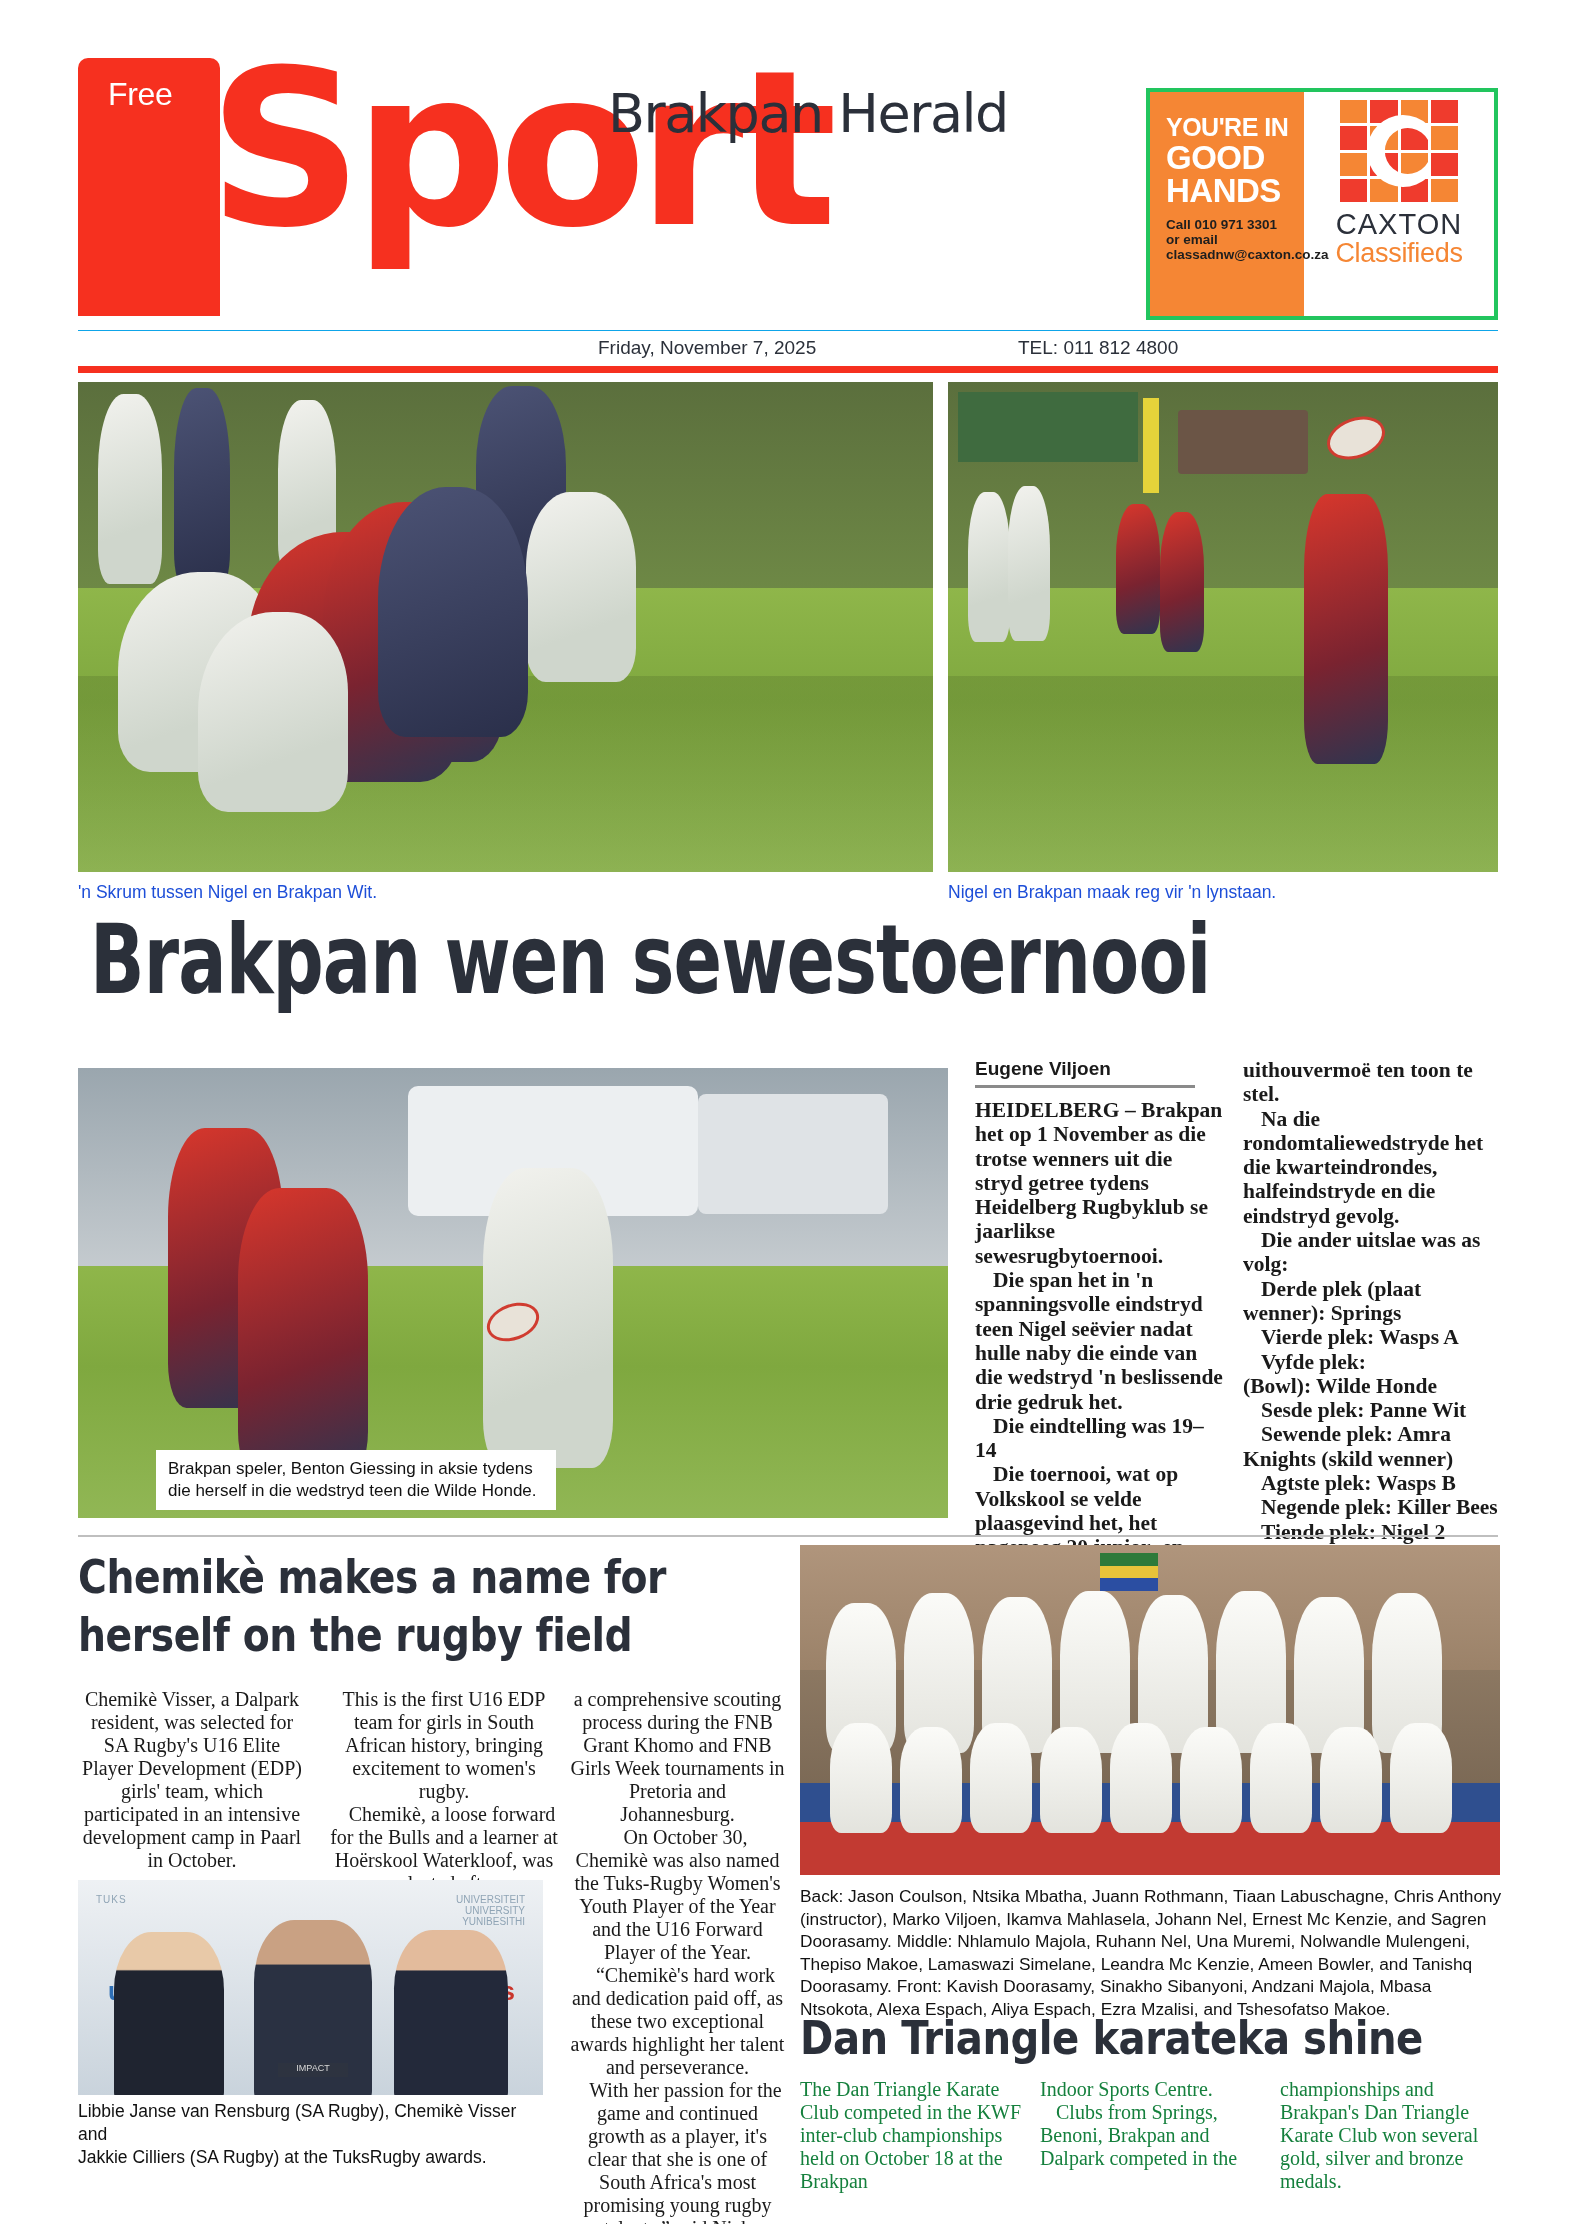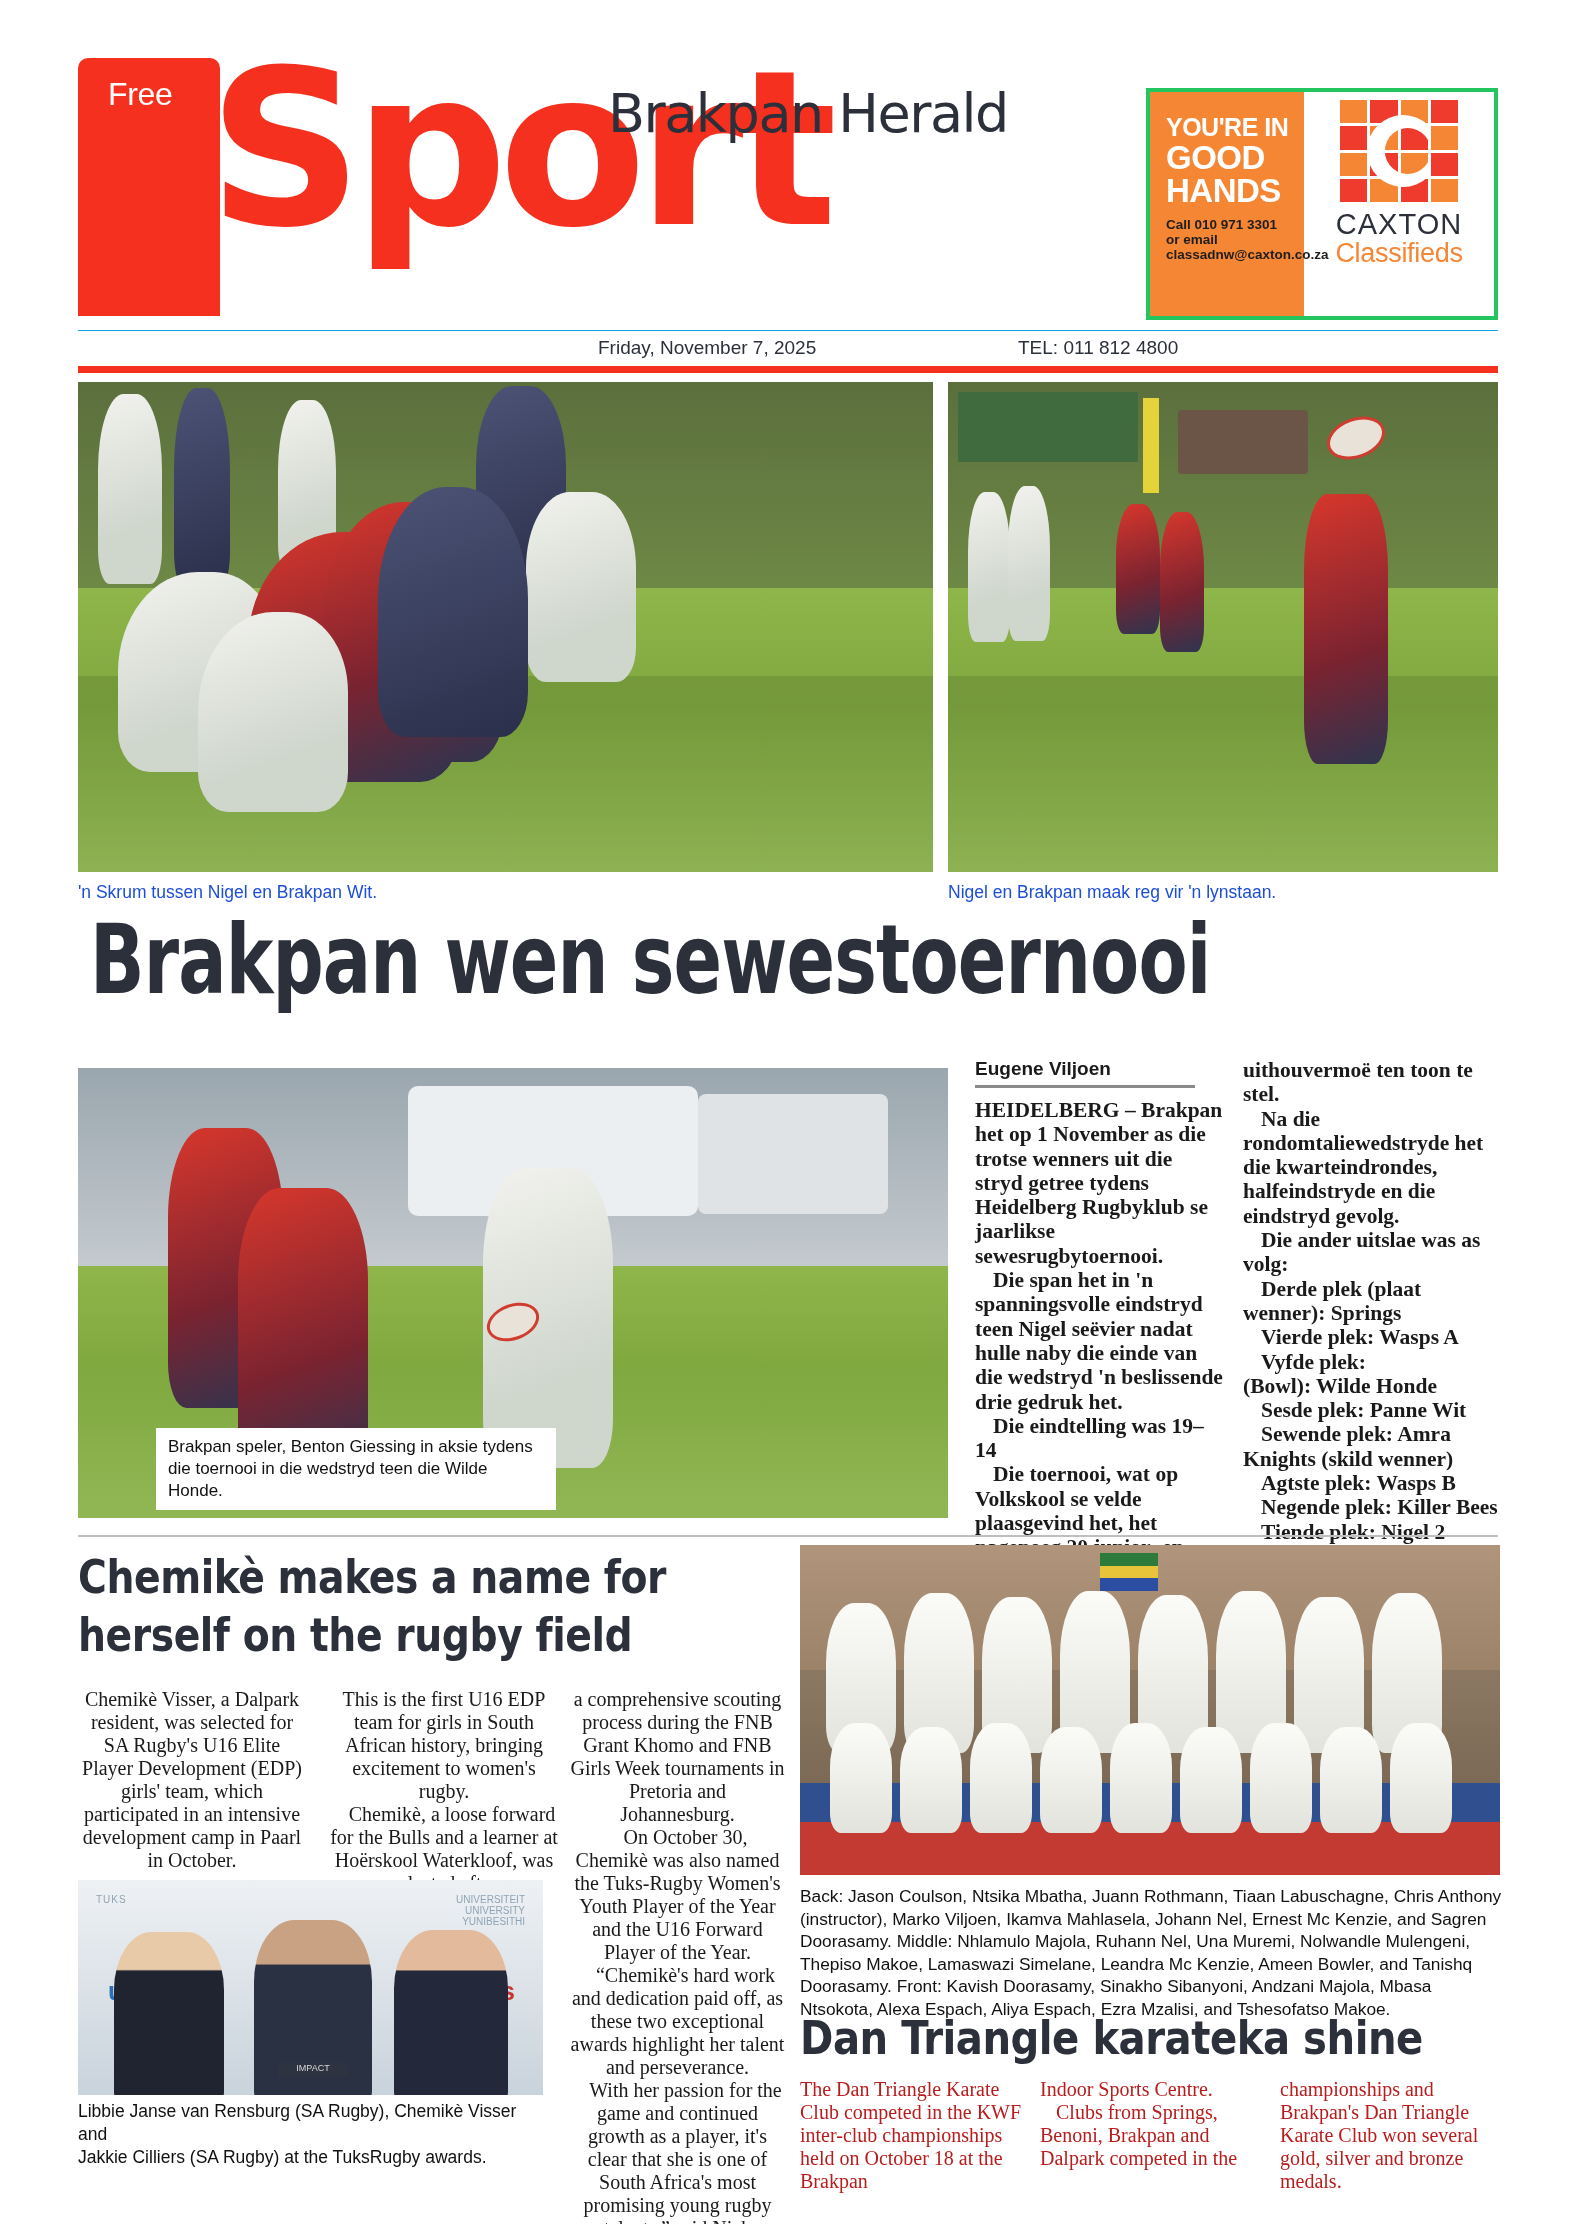--- a/index.html
+++ b/index.html
@@ -253,21 +253,21 @@
     font-size: 47px;
     color: #2b303a;
     font-family: "DejaVu Sans Condensed", "Liberation Sans Narrow", "Liberation Sans", sans-serif;
     transform: scaleX(0.95);
     transform-origin: left top;
     letter-spacing: -0.5px;
   }
   .kar-col {
     position: absolute;
     font-family: "Liberation Serif", serif;
-    font-size: 20px; line-height: 23px; color: #b91c1c;
+    font-size: 20px; line-height: 23px; color: #15803d;
   }
   .kar-col p { text-indent: 16px; margin: 0; }
   .kar-col p.first { text-indent: 0; }
   .kar-c1 { left: 800px; top: 2078px; width: 222px; }
   .kar-c2 { left: 1040px; top: 2078px; width: 222px; }
   .kar-c3 { left: 1280px; top: 2078px; width: 225px; }
 
   
   .grass { position: absolute; left:0; right:0; bottom:0; height: 58%;
            background: linear-gradient(180deg,#8fb64a 0%, #7fa83f 40%, #91b755 100%); }
@@ -384,21 +384,21 @@
     <div style="position:absolute;left:0;top:0;right:0;height:46%;background:linear-gradient(180deg,#9aa6ae,#c6ccd0);"></div>
     <div class="grass" style="height:56%;"></div>
     <div style="position:absolute;left:330px;top:18px;width:290px;height:130px;background:#eceff1;border-radius:10px;"></div>
     <div style="position:absolute;left:620px;top:26px;width:190px;height:120px;background:#dfe3e6;border-radius:8px;"></div>
     <div class="blur-fig jersey-red" style="left:90px;top:60px;width:115px;height:280px;border-radius:32% 32% 16% 16%;"></div>
     <div class="blur-fig jersey-red" style="left:160px;top:120px;width:130px;height:290px;border-radius:32% 32% 16% 16%;"></div>
     <div class="blur-fig jersey-white" style="left:405px;top:100px;width:130px;height:300px;border-radius:32% 32% 16% 16%;"></div>
     <div class="ball" style="left:408px;top:236px;width:54px;height:36px;"></div>
     <div class="art-photo-cap">
       <div>Brakpan speler, Benton Giessing in aksie tydens</div>
-      <div>die toernooi in die wedstryd teen die Wilde Honde.</div>
+      <div>die herself in die wedstryd teen die Wilde Honde.</div>
     </div>
   </div>
 
   <div class="byline">Eugene Viljoen</div>
   <div class="byline-rule"></div>
 
   <div class="body-col col-a">
     <p class="first">HEIDELBERG – Brakpan het op 1 November as die trotse wenners uit die stryd getree tydens Heidelberg Rugbyklub se jaarlikse sewesrugbytoernooi.</p>
     <p>Die span het in 'n spanningsvolle eindstryd teen Nigel seëvier nadat hulle naby die einde van die wedstryd 'n beslissende drie gedruk het.</p>
     <p>Die eindtelling was 19–14</p>

